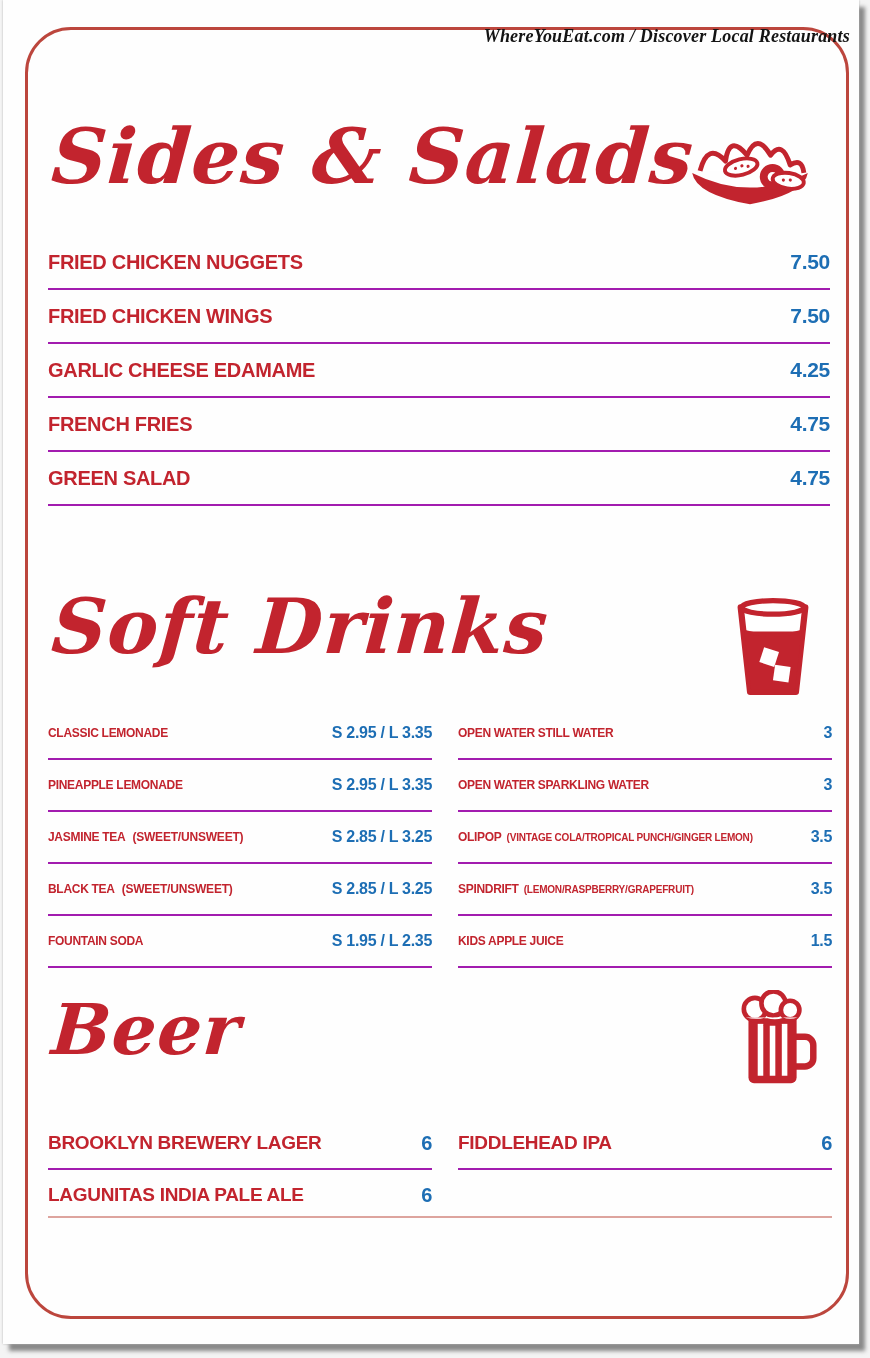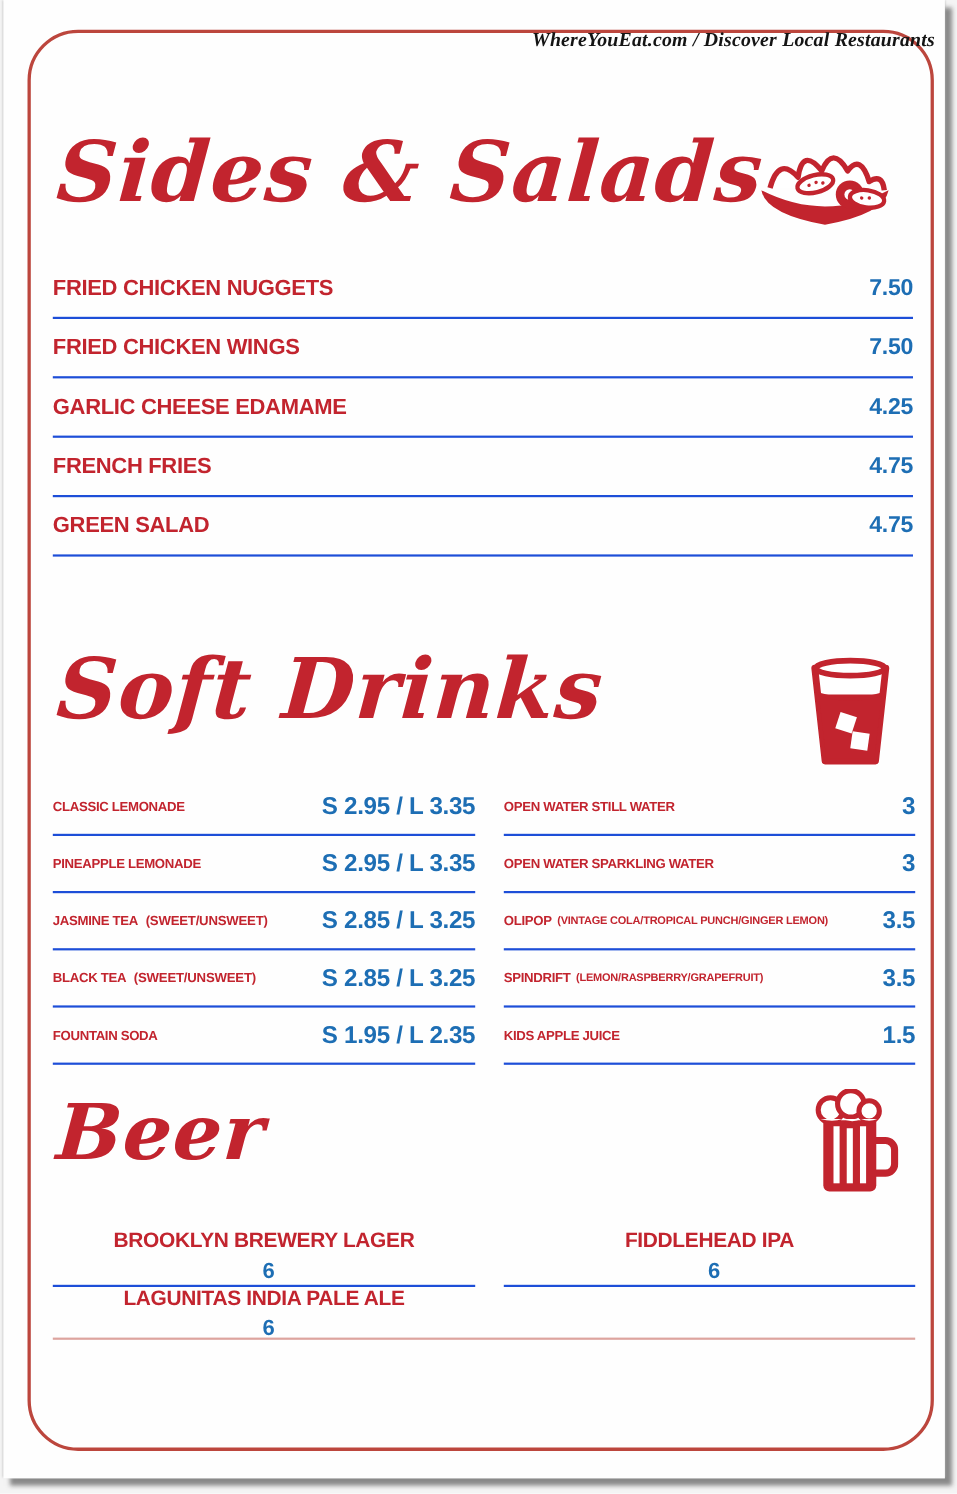--- a/index.html
+++ b/index.html
@@ -17,43 +17,43 @@
                   transform:skewX(-4deg);}
   .h-sides{left:52px;top:112px;font-size:76px;}
   .h-soft{left:52px;top:582px;font-size:76px;}
   .h-beer{left:52px;top:988px;font-size:70px;}
   .sec-icon{position:absolute;}
   .icon-salad{left:686px;top:120px;}
   .icon-cup{left:733px;top:597px;}
   .icon-mug{left:729px;top:990px;}
 
   .menu-row{display:flex;align-items:center;justify-content:space-between;
-            border-bottom:2px solid #1d4ed8;}
+            border-bottom:2px solid #a21caf;}
   .row-name{color:#c2242e;font-weight:bold;font-size:20px;letter-spacing:-.3px;white-space:nowrap;}
   .row-note{color:#c2242e;font-weight:bold;font-size:12px;letter-spacing:-.2px;
             margin-left:7px;white-space:nowrap;}
   .row-price{color:#1d6eb4;font-weight:bold;font-size:21px;letter-spacing:-.3px;
              white-space:nowrap;margin-left:8px;}
 
   .sides-list{position:absolute;left:48px;top:236px;width:782px;}
   .sides-list .menu-row{height:52px;}
 
   .soft-grid{position:absolute;left:48px;top:708px;width:784px;display:flex;}
   .soft-col{display:flex;flex-direction:column;}
   .soft-col-left{width:384px;margin-right:26px;}
   .soft-col-right{width:374px;}
   .soft-grid .menu-row{height:50px;}
   .soft-grid .row-name{font-size:12px;}
-  .soft-grid .row-price{font-size:22px;}
+  .soft-grid .row-price{font-size:16px;}
   .note-long{font-size:10px;margin-left:5px;}
 
   .beer-cols{position:absolute;left:48px;top:1118px;width:784px;display:flex;}
   .beer-col-left{width:384px;margin-right:26px;}
   .beer-col-right{width:374px;}
-  .beer-cols .menu-row{height:50px;flex-direction:column;}
+  .beer-cols .menu-row{height:50px;}
   .beer-cols .menu-row.no-line{border-bottom:none;}
   .beer-cols .row-name{font-size:19px;}
   .beer-cols .row-price{font-size:20px;}
   .beer-bottom-line{position:absolute;left:48px;top:1216px;width:784px;height:0;
                     border-top:2px solid #dda49e;}
 </style>
 </head>
 <body>
 
 <div class="page">

